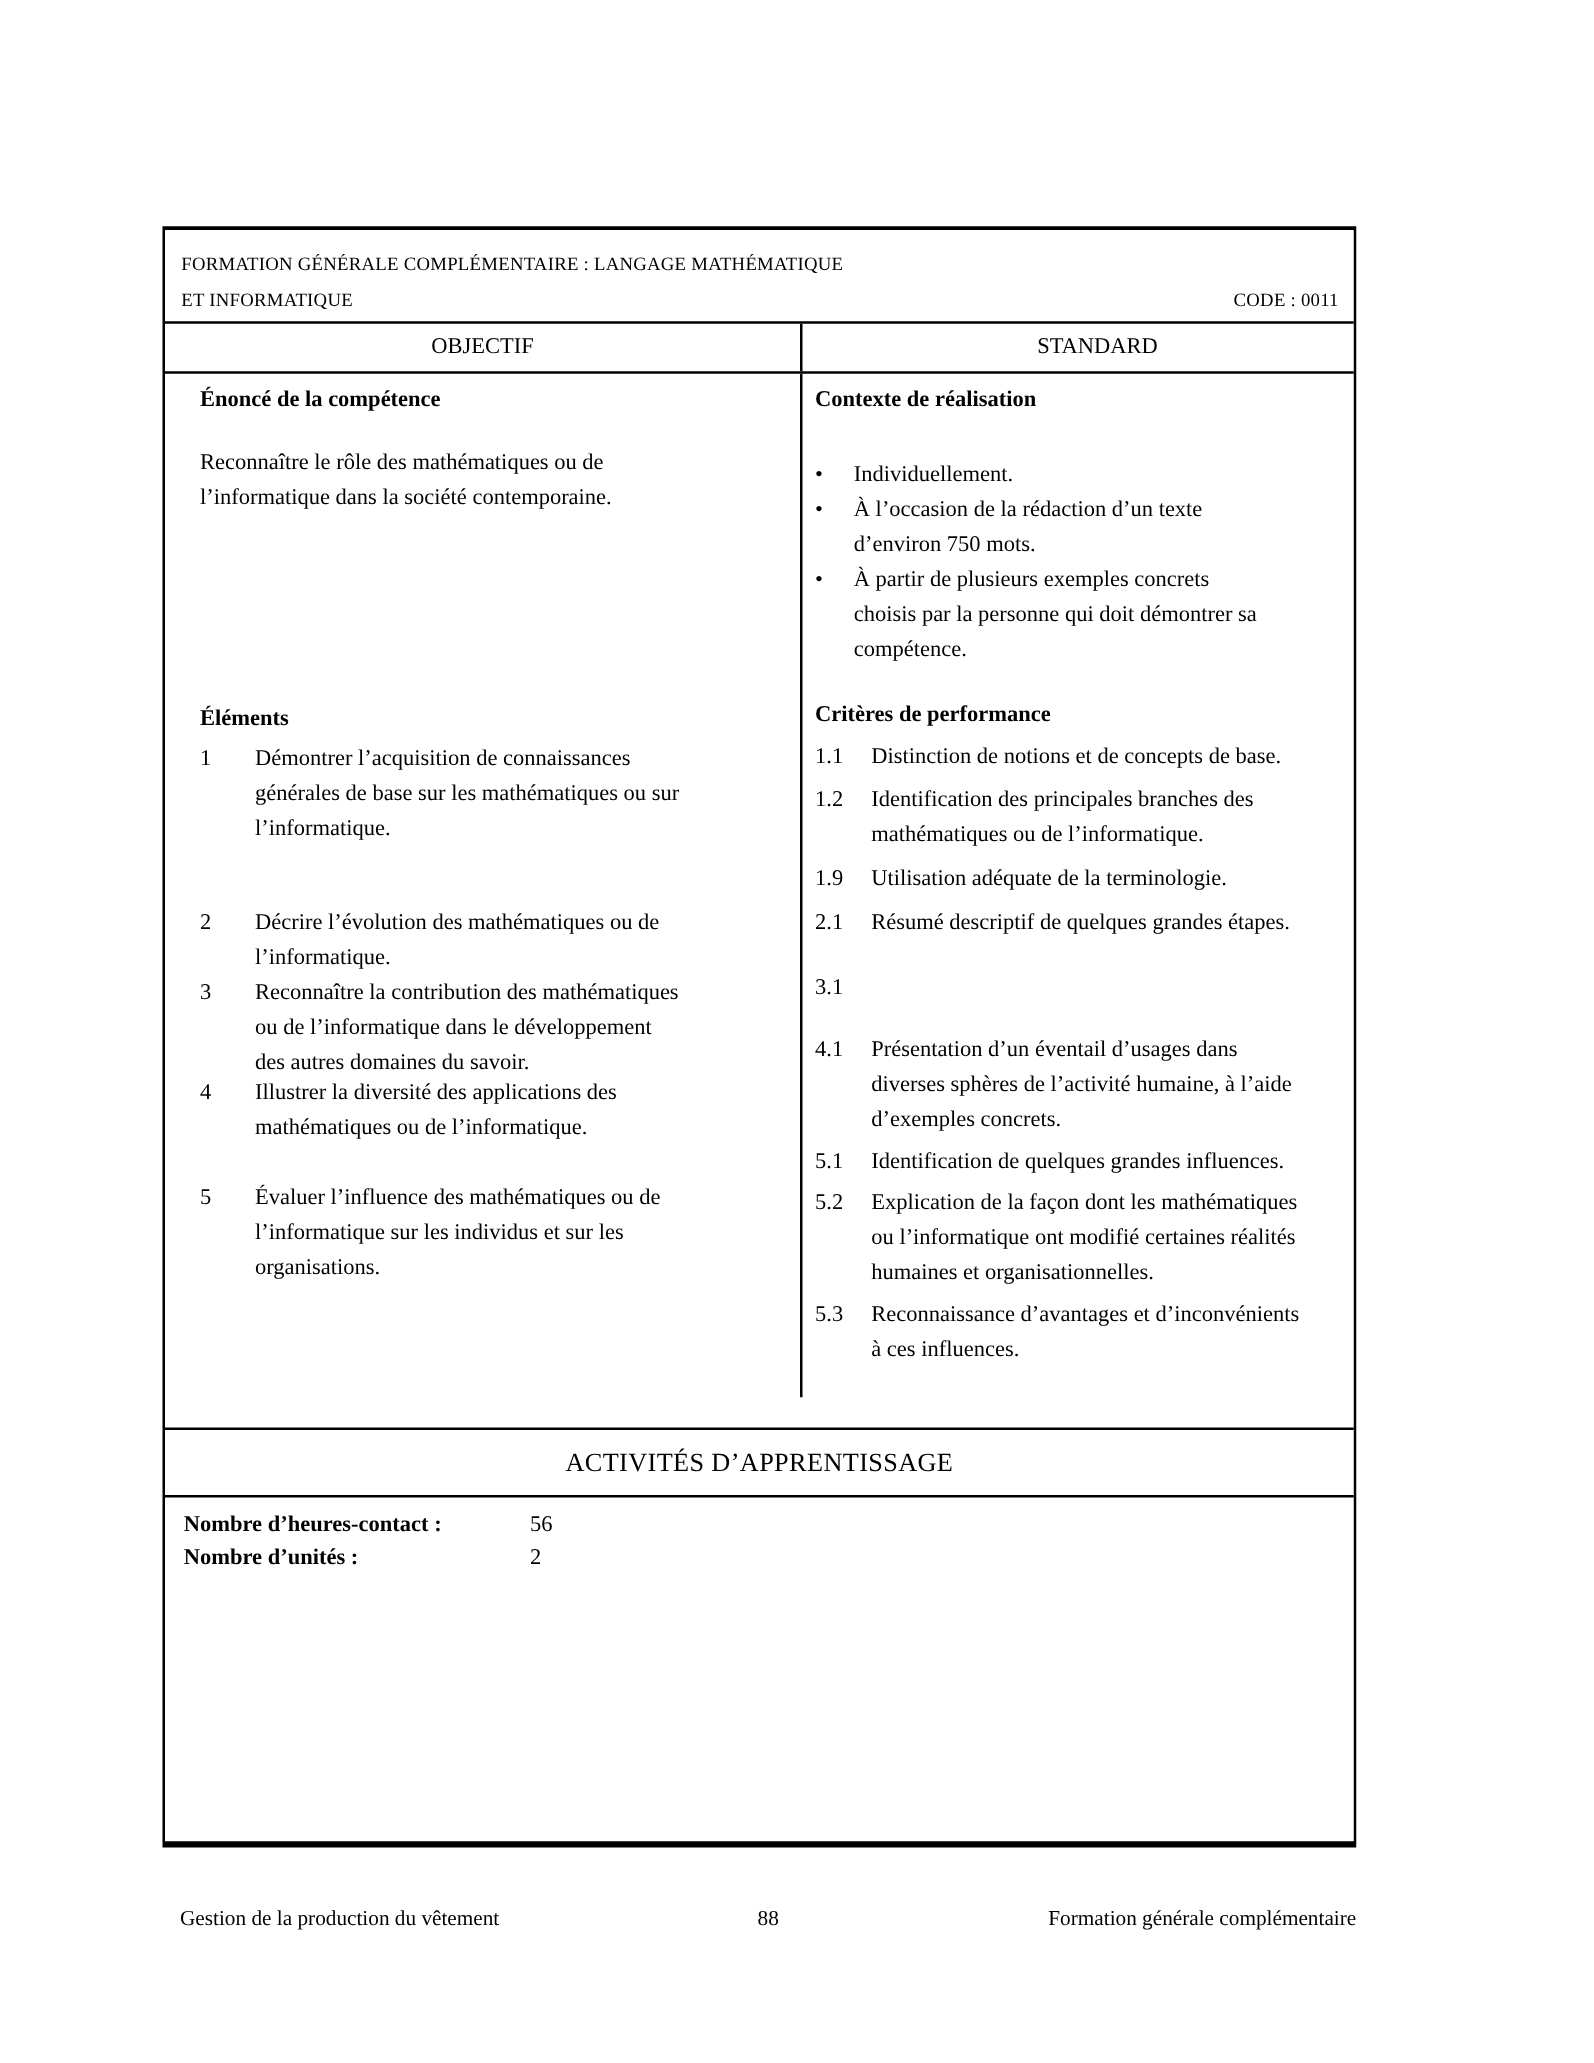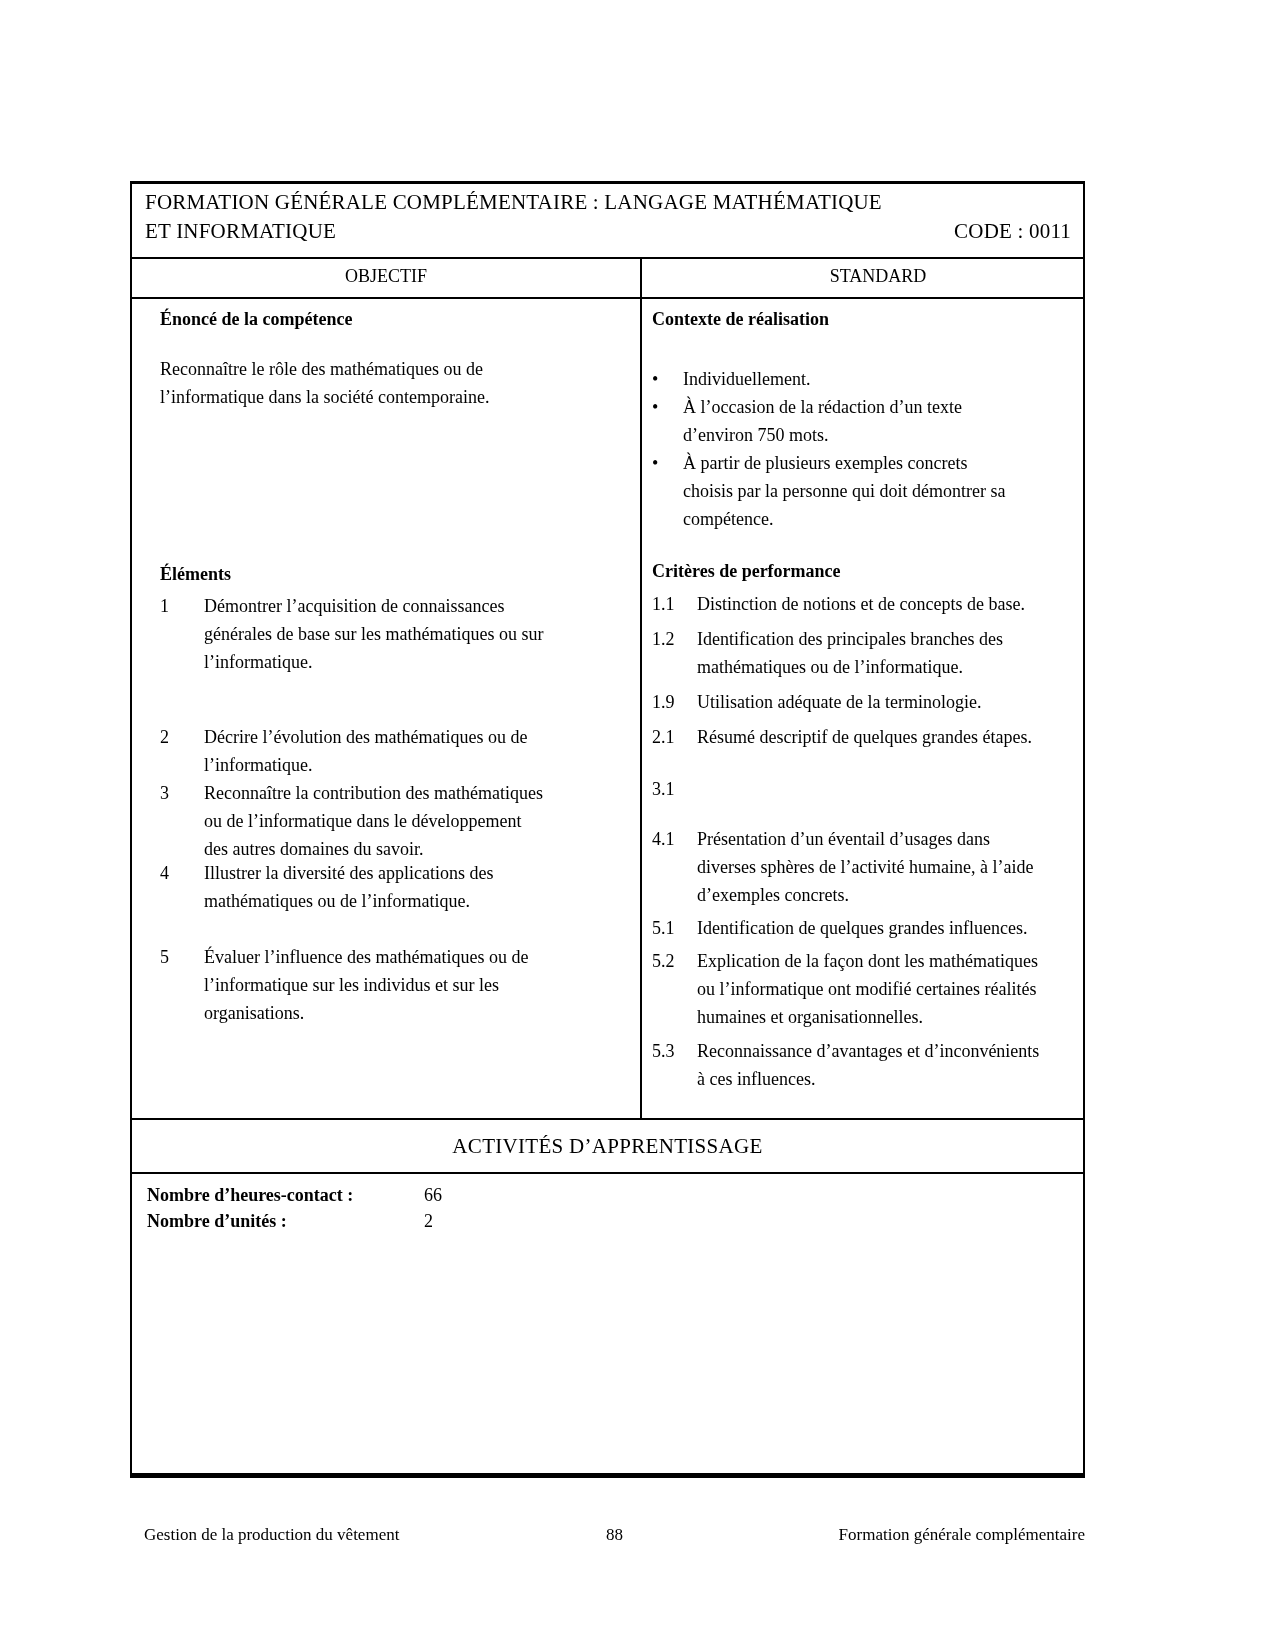--- a/index.html
+++ b/index.html
@@ -8,22 +8,22 @@
     font-family:"Liberation Serif","DejaVu Serif",serif; color:#000;
     overflow:hidden;
   }
   .doc-table {
     position:absolute; left:130px; top:181px; width:955px; height:1297px;
     box-sizing:border-box; border:2px solid #000; border-top-width:3px; border-bottom-width:5px;
     display:flex; flex-direction:column;
   }
   .row { box-sizing:border-box; }
   .title-row {
-    height:73px; padding:4px 12px 0 13px;
-    font-size:21px; line-height:29px; letter-spacing:0.2px;
+    height:73px; padding:14px 12px 0 13px;
+    font-size:15px; line-height:29px; letter-spacing:0.2px;
   }
   .title-line2 { display:flex; justify-content:space-between; }
   .heads-row {
     height:40px; border-top:2px solid #000; display:flex;
     font-size:18px;
   }
   .head-cell { box-sizing:border-box; text-align:center; padding-top:7px; }
   .head-left { width:510px; border-right:2px solid #000; }
   .head-right { flex:1;margin-left:31px; }
   .main-row { height:821px; border-top:2px solid #000; display:flex; overflow:hidden; }
@@ -52,21 +52,21 @@
   .cr-3 { margin-top:7px; }
   .cr-4 { margin-top:7px; }
   .cr-5 { margin-top:24px;align-items:flex-end; }
   .cr-6 { margin-top:22px; }
   .cr-7 { margin-top:5px; }
   .cr-8 { margin-top:5px; }
   .cr-9 { margin-top:6px; }
   .activities-row {
     height:54px; border-top:2px solid #000;
     display:flex; align-items:center; justify-content:center;
-    font-size:21px; letter-spacing:0.3px;
+    font-size:21px; letter-spacing:0.3px;margin-top:24px;
   }
   .bottom-row { flex:1; border-top:2px solid #000; padding:8px 0 0 15px; }
   .kv { display:flex; font-size:18px; line-height:26px; }
   .kv-label { width:277px; flex:none; font-weight:bold; }
   .footer {
     position:absolute; left:130px; top:1524px; width:955px;
     display:flex; font-size:17px; line-height:22px;
   }
   .f-left { flex:1; padding-left:14px; text-align:left; }
   .f-center { flex:none; }
@@ -197,21 +197,21 @@
       </div>
     </div>
 
     <div class="row activities-row">
       <span>ACTIVITÉS D’APPRENTISSAGE</span>
     </div>
 
     <div class="row bottom-row">
       <div class="kv">
         <span class="kv-label">Nombre d’heures-contact :</span>
-        <span class="kv-value">66</span>
+        <span class="kv-value">56</span>
       </div>
       <div class="kv">
         <span class="kv-label">Nombre d’unités :</span>
         <span class="kv-value">2</span>
       </div>
     </div>
 
   </div>
 
   <div class="footer">

